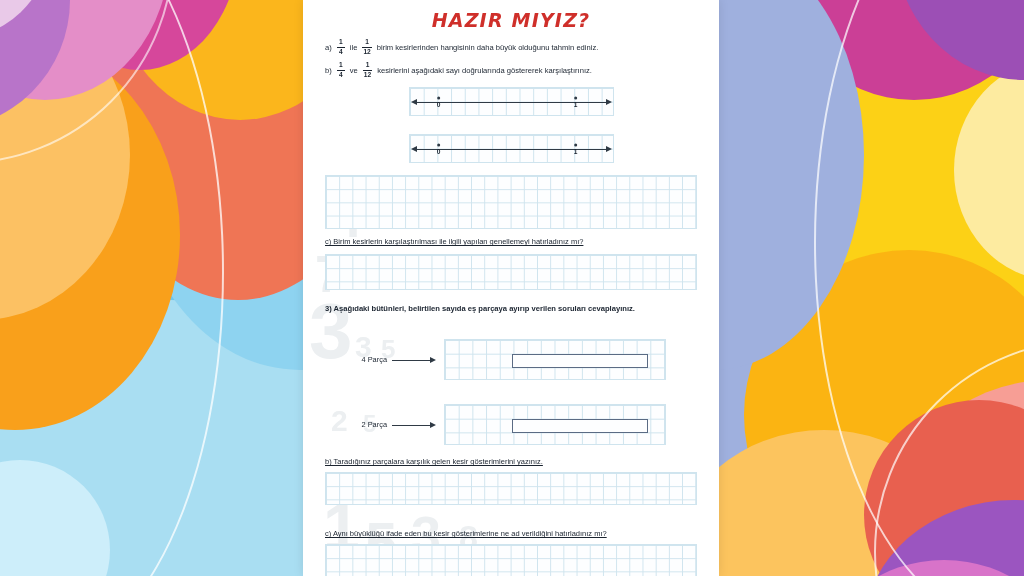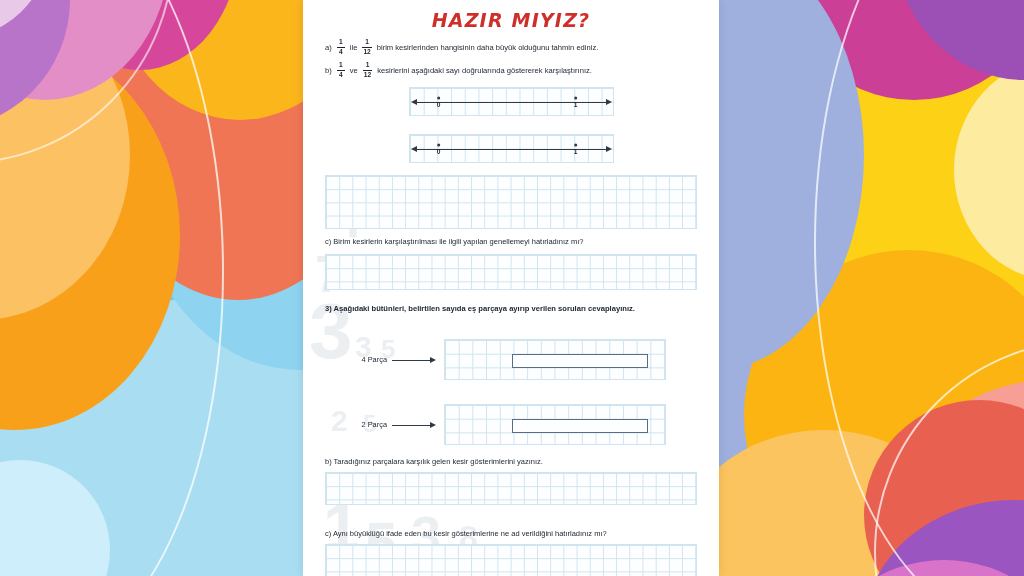--- a/index.html
+++ b/index.html
@@ -84,21 +84,21 @@
   .parca-row{display:flex;align-items:center;margin:26px 0 10px 0;}
   .parca-label{font-size:7.4px;color:#1b2430;width:62px;text-align:right;padding-right:5px;white-space:nowrap;}
   .parca-arrow{position:relative;width:46px;height:8px;margin-right:6px;flex:none;}
   .parca-arrow .shaft{position:absolute;left:0;top:50%;width:38px;height:1px;background:#2f3a45;}
   .parca-arrow .head{position:absolute;right:2px;top:50%;transform:translateY(-50%);
      width:0;height:0;border-top:3px solid transparent;border-bottom:3px solid transparent;border-left:6px solid #2f3a45;}
   .parca-grid{width:222px;height:41px;position:relative;}
   .whole-bar{position:absolute;left:67px;top:13.2px;width:136px;height:14px;
      border:1.3px solid #5a6b84;background:#fdfeff;box-sizing:border-box;}
 
-  .sub-q{font-size:7.5px;color:#1b2430;margin:8px 0 6px 0;}
+  .sub-q{font-size:7.5px;color:#1b2430;margin:8px 0 6px 0;text-decoration:underline;}
 </style>
 </head>
 <body>
 
 <div class="stage">
 
   <div class="deco deco-left">
     <div class="blob" style="left:-40px;top:300px;width:420px;height:420px;background:#a9def2;"></div>
     <div class="blob" style="left:-70px;top:460px;width:180px;height:180px;background:#cdeefa;"></div>
     <div class="blob" style="left:130px;top:-60px;width:340px;height:430px;background:#8ed3f0;"></div>

